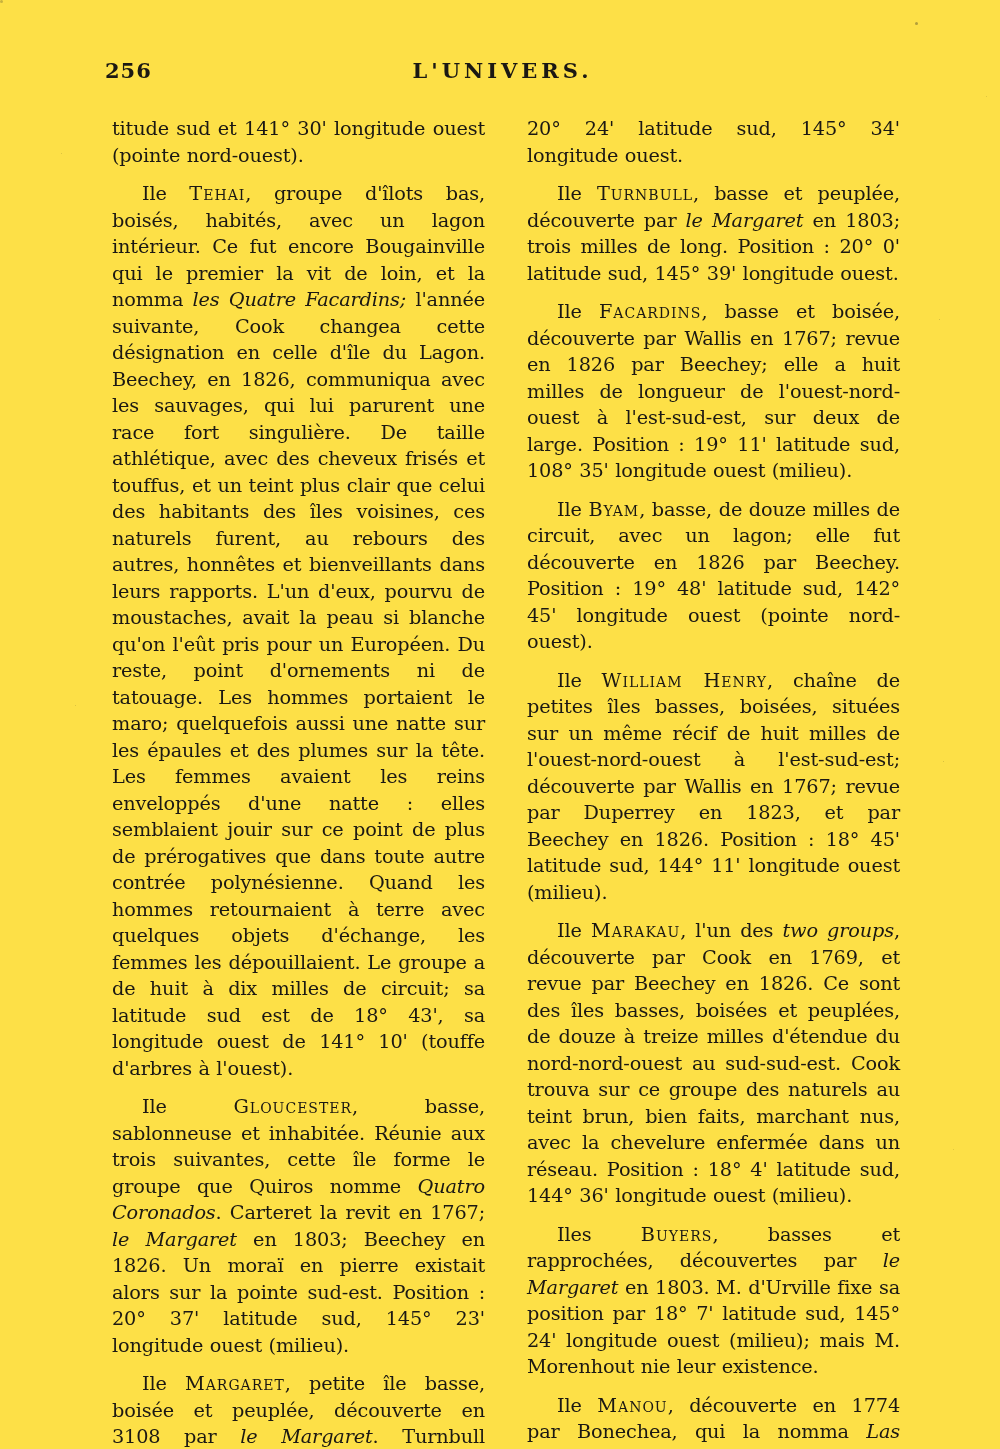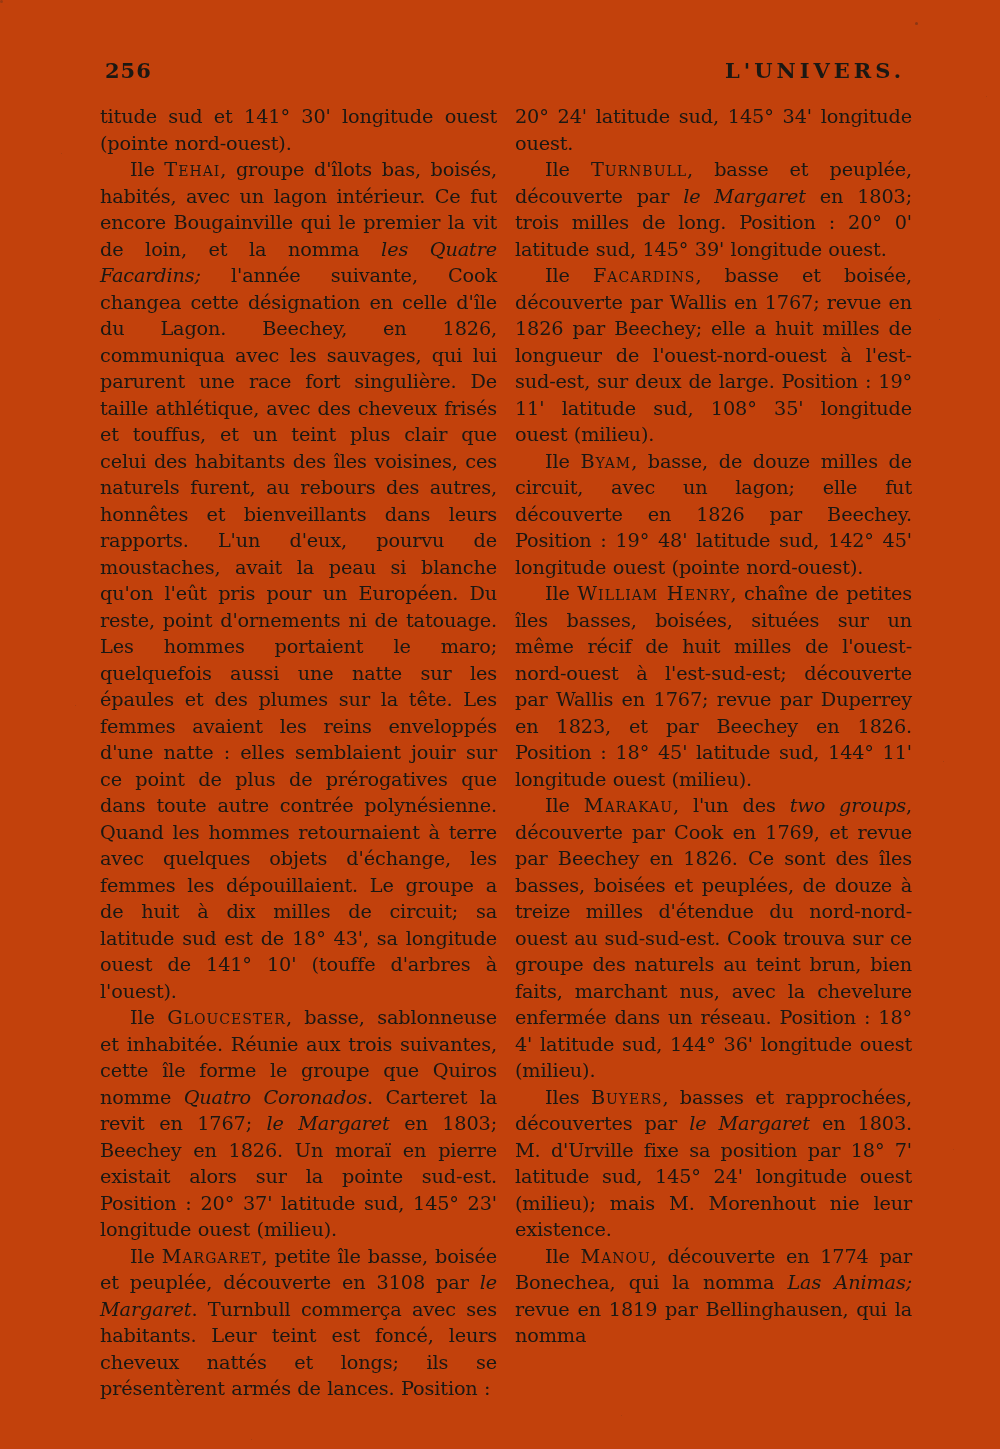--- a/index.html
+++ b/index.html
@@ -5,21 +5,21 @@
   html, body {
     margin: 0;
     padding: 0;
     background: #e9e8e4;
   }
   .page {
     position: relative;
     width: 1000px;
     height: 1449px;
     margin: 0 auto;
-    background: #c2410c;
+    background: #fde047;
     color: #1b1813;
     font-family: "DejaVu Serif", "Liberation Serif", serif;
     overflow: hidden;
   }
   
   .page::before {
     content: "";
     position: absolute;
     left: 0; top: 0;
     width: 3px; height: 3px;
@@ -50,36 +50,36 @@
     top: 0;
     font-size: 21px;
     font-weight: bold;
     letter-spacing: 1px;
   }
   .running-title {
     position: absolute;
     left: 0;
     right: 0;
     top: 0;
-    text-align: right;
+    text-align: center;
     font-size: 21px;
     font-weight: bold;
     letter-spacing: 4px;
   }
   .columns {
     position: absolute;
     top: 104px;
     left: 100px;
     width: 812px;
     display: flex;
     gap: 18px;
   }
   .column { flex: 1 1 0; }
   .column p {
-    margin: 0;
+    margin: 12px;
     font-size: 19.3px;
     line-height: 26.5px;
     text-align: justify;
     letter-spacing: -0.15px;
     word-spacing: 0.5px;
   }
   .column p.indent { text-indent: 30px; }
   .sc {
     font-variant-caps: small-caps;
     letter-spacing: 1px;

